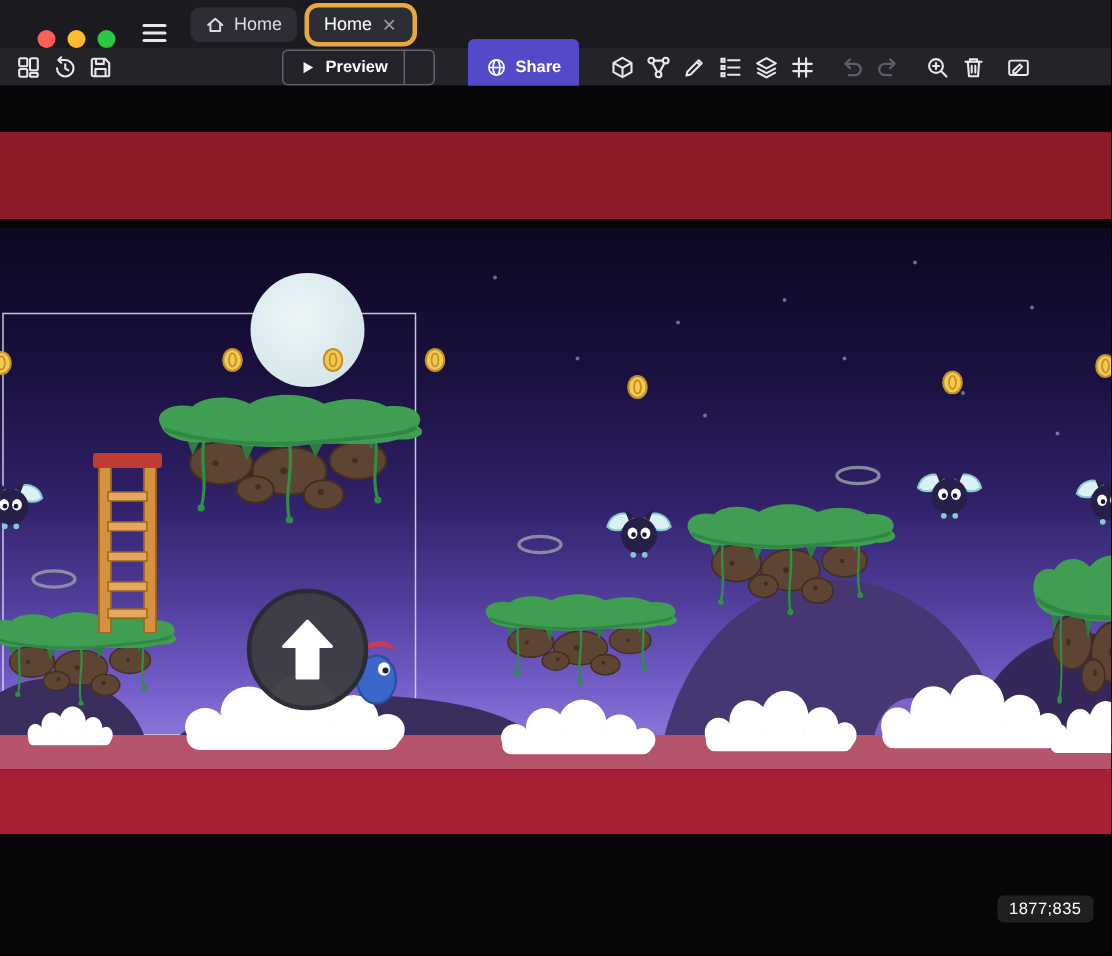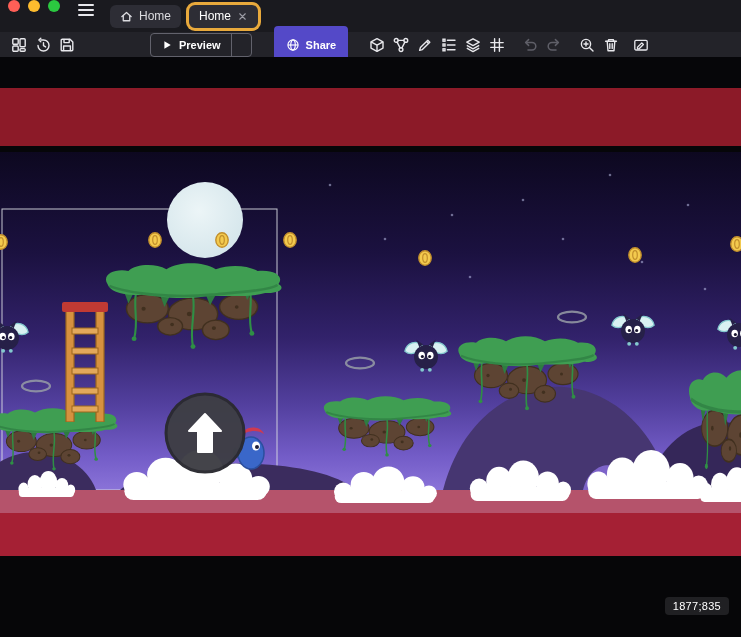--- a/index.html
+++ b/index.html
@@ -1,20 +1,20 @@
 <!DOCTYPE html>
 <html><head>
 <meta charset="utf-8">
 <style>
   html,body{margin:0;padding:0;background:#000;}
   .app{position:relative;width:741px;height:637px;overflow:hidden;background:#060608;
        font-family:"Liberation Sans",sans-serif;-webkit-font-smoothing:antialiased;}
 
   
-  .titlebar{height:32px;background:#1a1a1f;display:flex;align-items:flex-start;padding:0 8px;box-sizing:border-box;}
+  .titlebar{height:32px;background:#1a1a1f;display:flex;align-items:flex-end;padding:0 25px;box-sizing:border-box;}
   .lights{display:flex;gap:8px;margin-right:14px;}
   .light{width:12px;height:12px;border-radius:50%;}
   .light.r{background:#ff5f57;} .light.y{background:#febc2e;} .light.g{background:#2bc840;}
   .hamburger{background:none;border:none;display:flex;flex-direction:column;gap:3px;padding:4px;cursor:default;}
   .hamburger span{display:block;width:16px;height:2px;background:#e8e8ec;border-radius:1px;}
   .tabs{display:flex;align-items:center;gap:8px;margin-left:12px;height:100%;}
   .tab{display:flex;align-items:center;gap:6px;background:#2d2d35;color:#dcdce0;font-size:12px;
        height:23px;padding:0 10px;border-radius:6px;cursor:default;white-space:nowrap;}
   .tab.active{box-shadow:0 0 0 3px #e8a93c;color:#fff;}
   .tab svg{display:block;}
@@ -24,21 +24,21 @@
   .toolbar{height:25px;background:#232329;display:flex;align-items:center;padding:0 8px;box-sizing:border-box;}
   .tb-group{display:flex;align-items:center;gap:2px;}
   .tb-group.right{margin-left:18px;}
   .tb-group.far{margin-left:8px;}
   .icon-btn{width:22px;height:22px;display:flex;align-items:center;justify-content:center;
             background:none;border:none;padding:0;color:#e8e8ec;cursor:default;}
   .icon-btn.dim{color:#5f5f68;}
   #tb-right .icon-btn:nth-child(7){margin-left:9px;}
   #tb-right .icon-btn:nth-child(9){margin-left:9px;}
   .btn-preview{display:flex;align-items:stretch;border:1px solid #62626c;border-radius:4px;height:22px;
-               margin-left:72px;overflow:hidden;}
+               margin-left:110px;overflow:hidden;}
   .bp-main{display:flex;align-items:center;gap:6px;padding:0 10px;background:none;border:none;color:#fff;
            font-size:11px;font-weight:bold;font-family:inherit;cursor:default;}
   .bp-caret{display:flex;align-items:center;justify-content:center;width:20px;background:none;border:none;
             border-left:1px solid #62626c;color:#fff;cursor:default;}
   .btn-share{display:flex;align-items:center;gap:6px;background:#5449c8;border:none;border-radius:4px;
              color:#fff;font-size:11px;font-weight:bold;font-family:inherit;height:37px;padding:0 12px;
              margin-left:22px;cursor:default;}
 
   
   .canvas{position:absolute;top:57px;left:0;display:block;}

